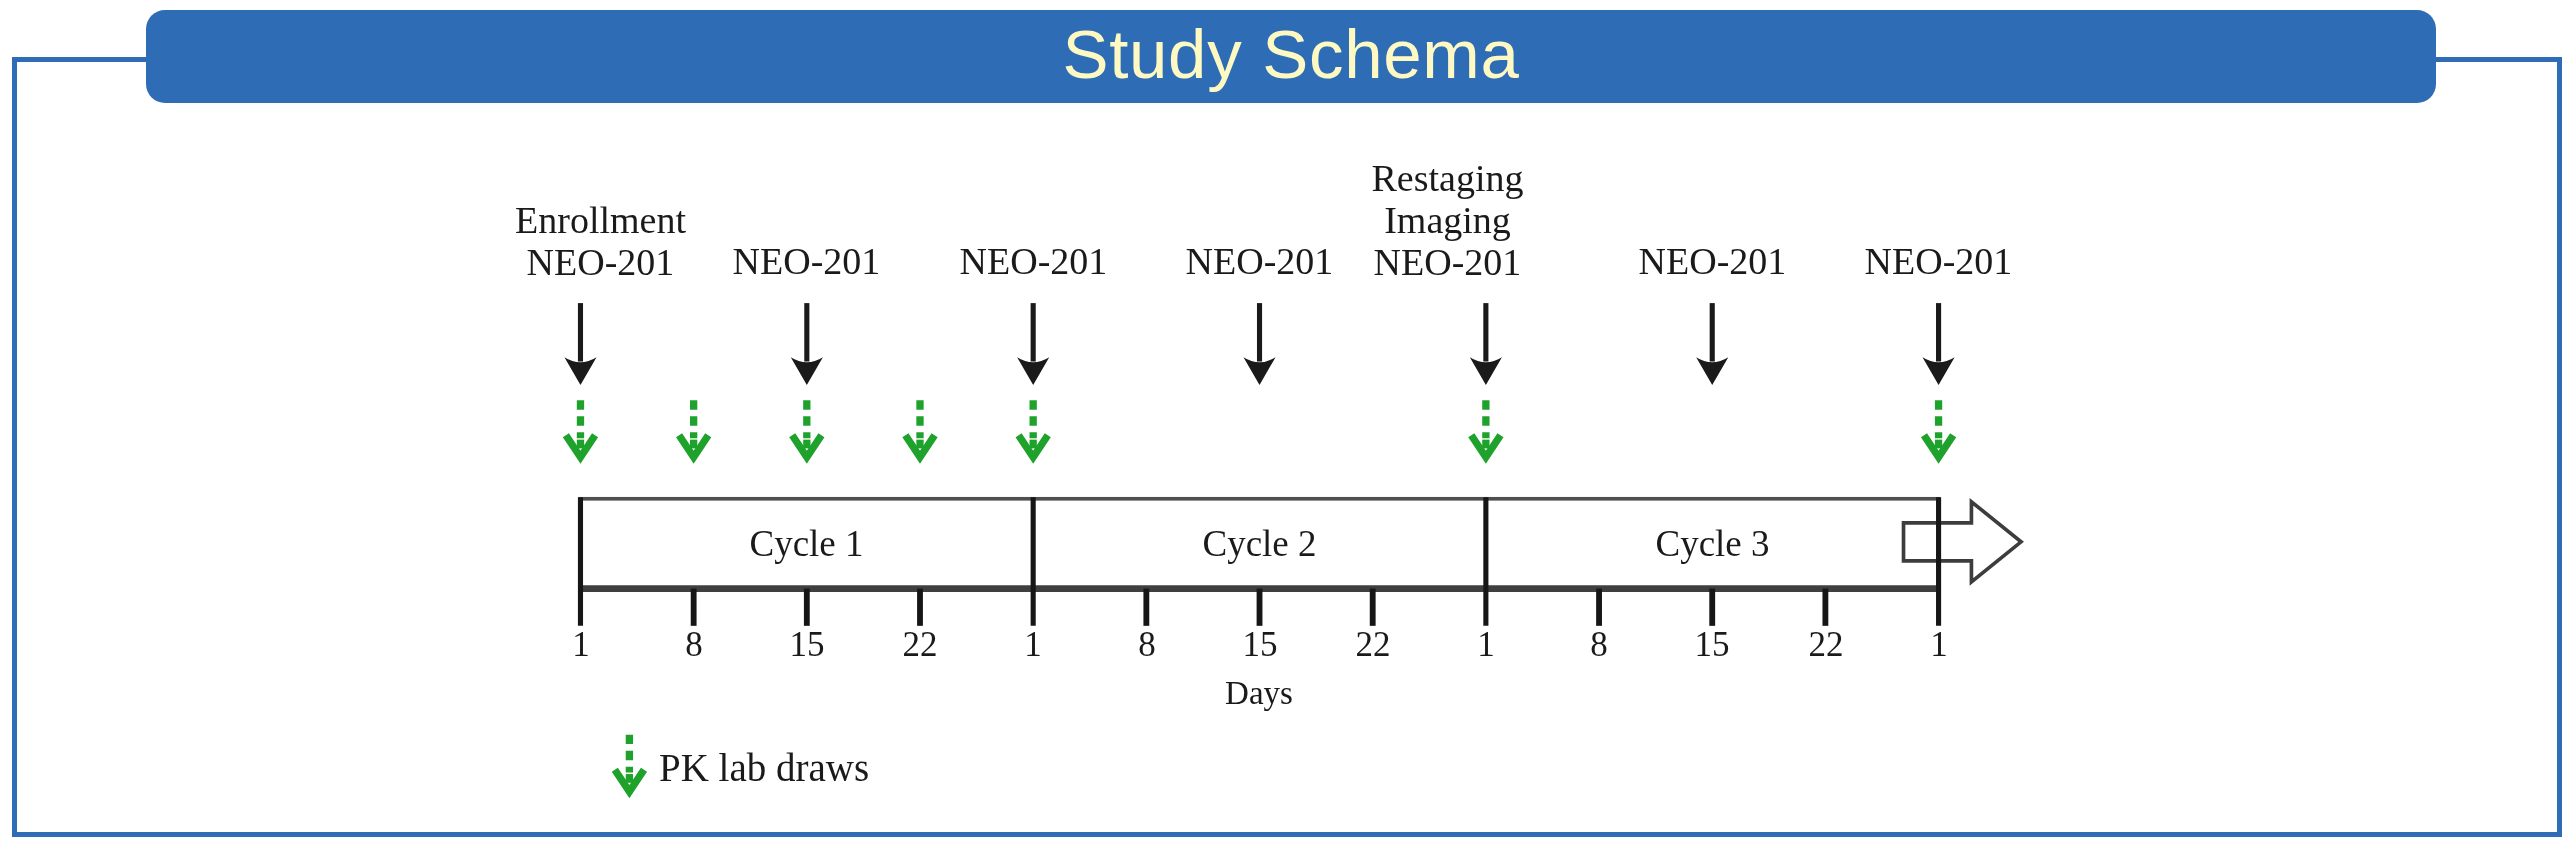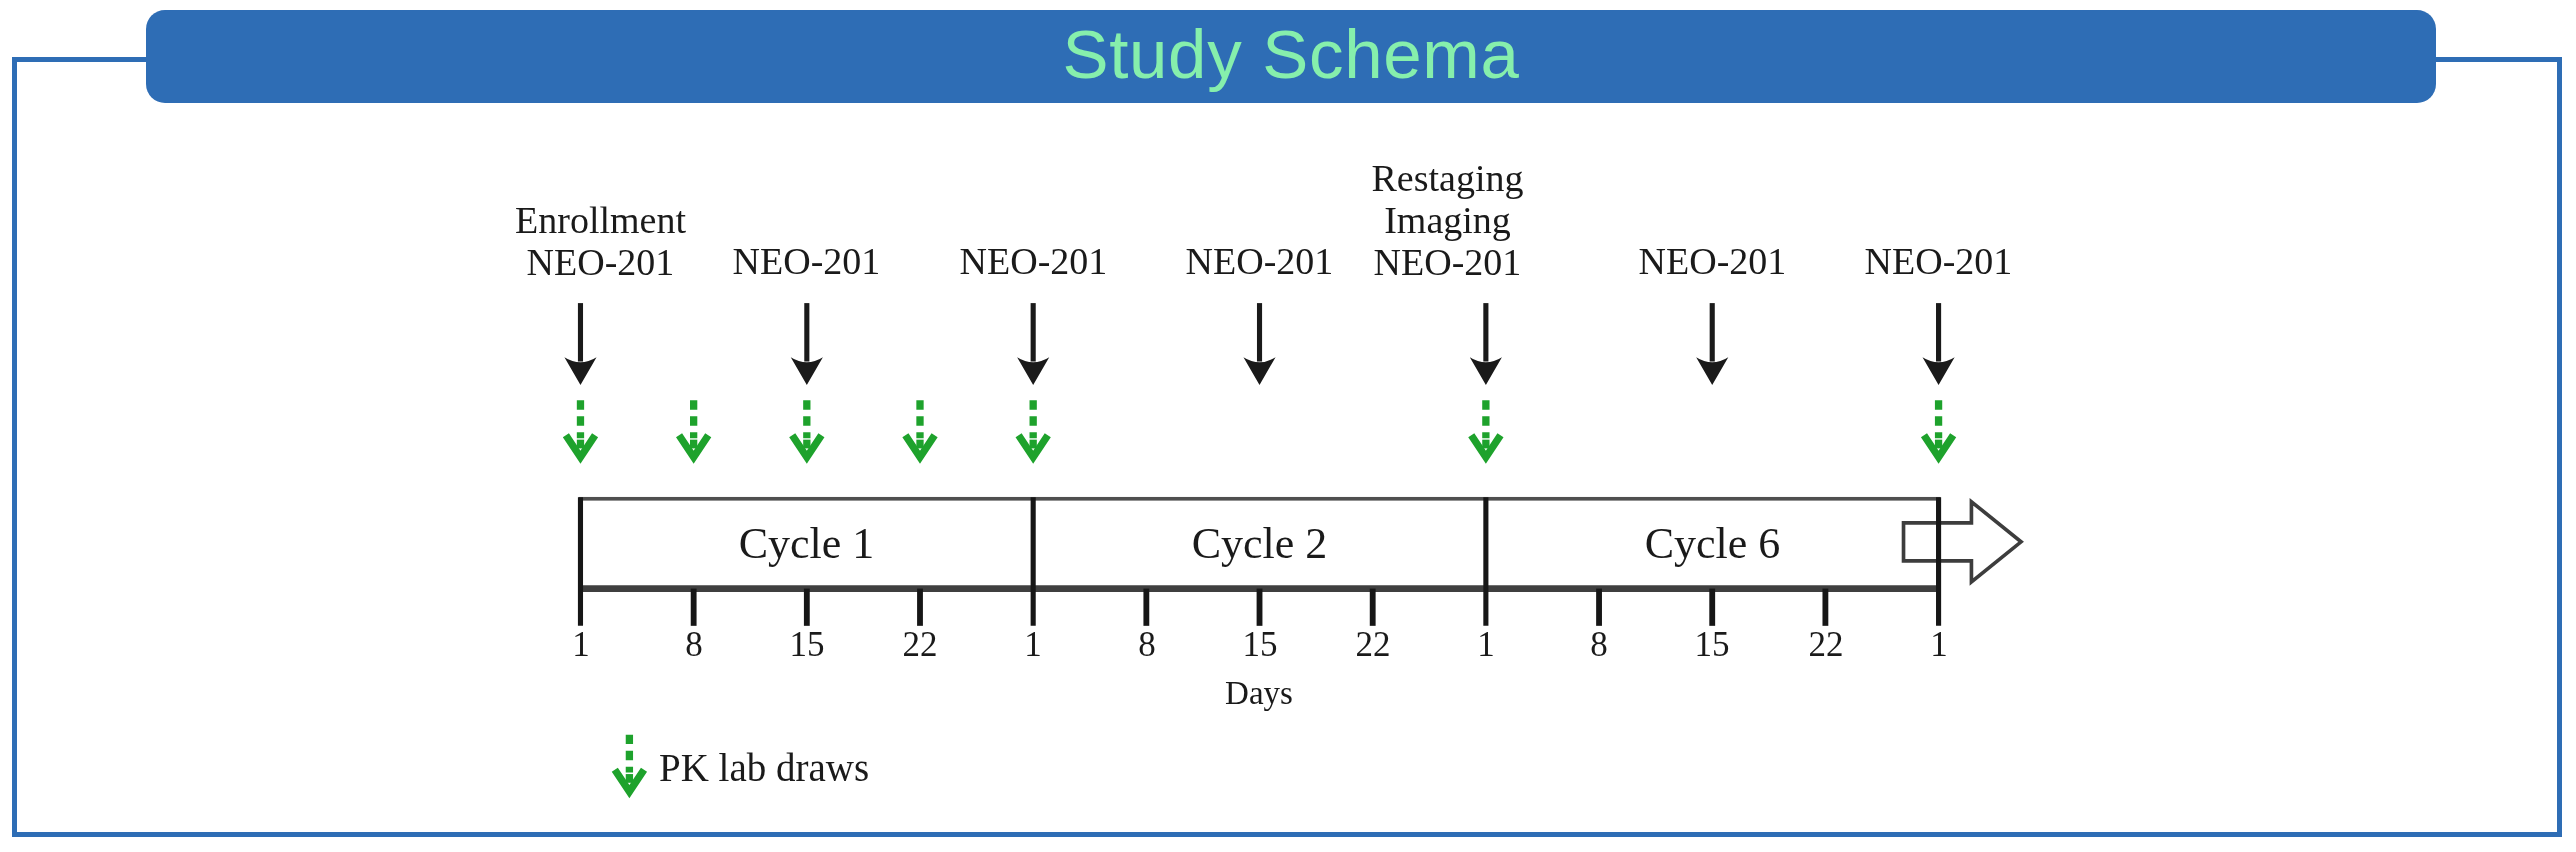--- a/index.html
+++ b/index.html
@@ -27,41 +27,41 @@
     background: var(--blue, #2E6DB5);
     border-radius: 19px;
     display: flex;
     align-items: center;
     justify-content: center;
     z-index: 3;
   }
   #header-title {
     font-family: "Liberation Sans", sans-serif;
     font-size: 69px;
-    color: #86efac;
+    color: #fef9c3;
     letter-spacing: 0.7px;
     line-height: 1;
     padding-bottom: 4.4px;
   }
   #canvas { position: absolute; left: 0; top: 0; width: 2576px; height: 853px; z-index: 2; }
   #diagram-svg { position: absolute; left: 0; top: 0; }
 
   .dose-label {
     position: absolute;
     width: 321px;
     text-align: center;
     font-size: 38px;
     line-height: 42px;
     white-space: nowrap;
   }
   .cycle-label {
     position: absolute;
     width: 321px;
     text-align: center;
-    font-size: 44px;
+    font-size: 37px;
     line-height: 39px;
   }
   .day-num {
     position: absolute;
     width: 88px;
     text-align: center;
     font-size: 35px;
     line-height: 38px;
   }
   #days-label {
@@ -187,21 +187,21 @@
         <div class="day-num" style="left: 1103px; top: 626px;">8</div>
         <div class="day-num" style="left: 1216px; top: 626px;">15</div>
         <div class="day-num" style="left: 1329px; top: 626px;">22</div>
         <div class="day-num" style="left: 1442px; top: 626px;">1</div>
         <div class="day-num" style="left: 1555px; top: 626px;">8</div>
         <div class="day-num" style="left: 1668px; top: 626px;">15</div>
         <div class="day-num" style="left: 1782px; top: 626px;">22</div>
         <div class="day-num" style="left: 1895px; top: 626px;">1</div>
         <div class="cycle-label" style="left: 646px; top: 524px;">Cycle 1</div>
         <div class="cycle-label" style="left: 1099px; top: 524px; text-align: center;">Cycle 2</div>
-        <div class="cycle-label" style="left: 1552px; top: 524px;">Cycle 6</div>
+        <div class="cycle-label" style="left: 1552px; top: 524px;">Cycle 3</div>
         <div class="dose-label" style="left: 440px; top: 199px;">
           <div>Enrollment</div>
           <div>NEO-201</div>
         </div>
         <div class="dose-label" style="left: 646px; top: 240px;">
           <div>NEO-201</div>
         </div>
         <div class="dose-label" style="left: 873px; top: 240px;">
           <div>NEO-201</div>
         </div>

